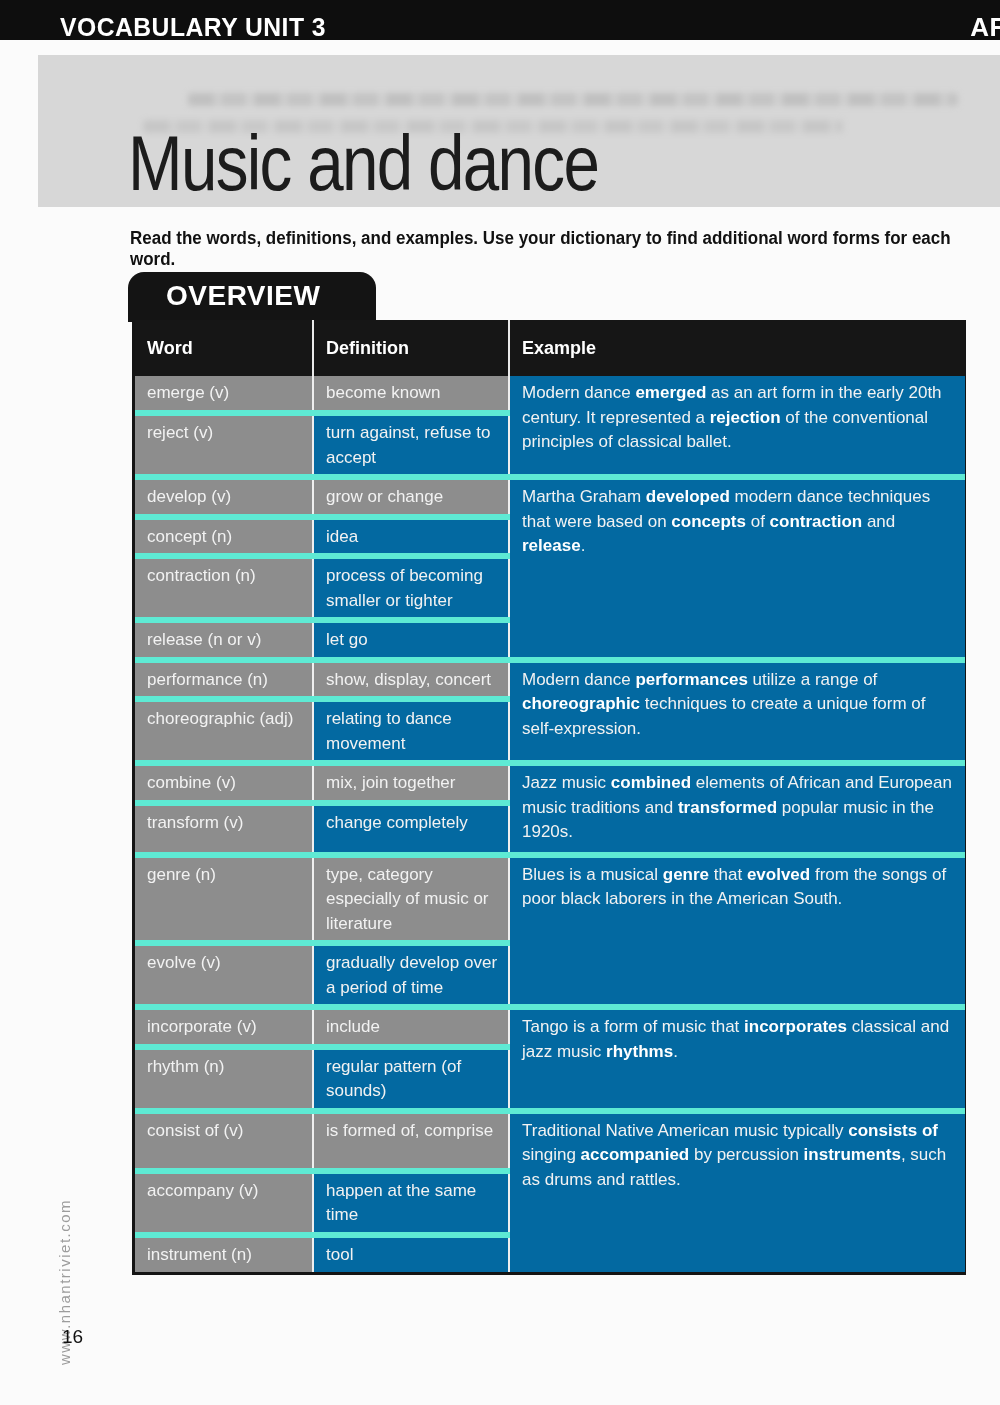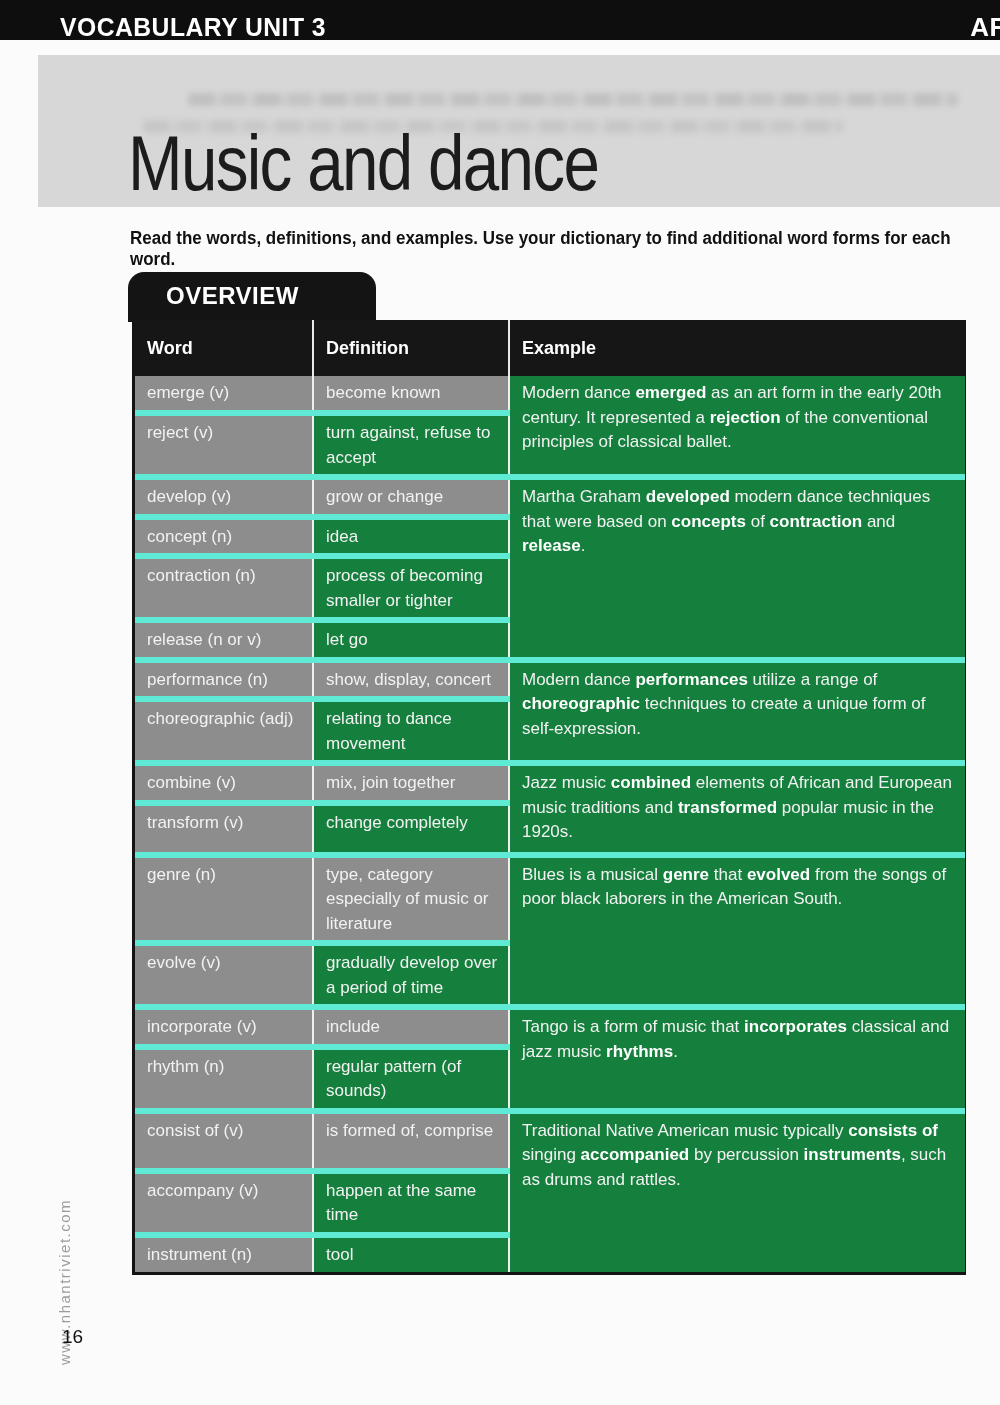--- a/index.html
+++ b/index.html
@@ -44,21 +44,21 @@
   .instruction {
     position:absolute; left:130px; top:228px; width:850px;
     font-size:17.5px; font-weight:bold; color:#111;
     transform:scaleX(.97); transform-origin:left top;
   }
 
   
   .overview-tab {
     position:absolute; left:128px; top:272px; width:248px; height:50px;
     background:#141414; border-radius:16px 16px 0 0;
-    color:#fff; font-size:24px; font-weight:bold;
+    color:#fff; font-size:28px; font-weight:bold;
     line-height:48px; padding-left:38px; letter-spacing:.5px;
   }
 
   
   .table-wrap {
     position:absolute; left:126px; top:320px; width:834px;
     border:3px solid #141414; border-top:none;
     background:#8d8d8d;
     margin-left:6px;
   }
@@ -72,21 +72,21 @@
     vertical-align:middle;
   }
   table.overview thead th:first-child { border-left:none; }
   table.overview td {
     color:#f2f2f2; font-size:17px; line-height:24.5px;
     vertical-align:top; padding:5px 10px 4px 12px;
     border:2px solid #efefef; border-top:none; border-bottom:none;
     background:#8d8d8d;
   }
   table.overview td:first-child { border-left:none; }
-  table.overview td:last-child  { border-right:none; background:#15803d; }
+  table.overview td:last-child  { border-right:none; background:#0369a1; }
   table.overview tr td { border-top:6px solid #5eead4; }
   table.overview tbody tr:first-child td { border-top:none; }
   table.overview b { font-weight:bold; color:#ffffff; }
 
   
   .side-url {
     position:absolute; left:56px; top:1175px; height:190px;
     writing-mode:vertical-rl; transform:rotate(180deg);
     font-size:15px; letter-spacing:1.5px; color:#9c9c9c;
     white-space:nowrap;

